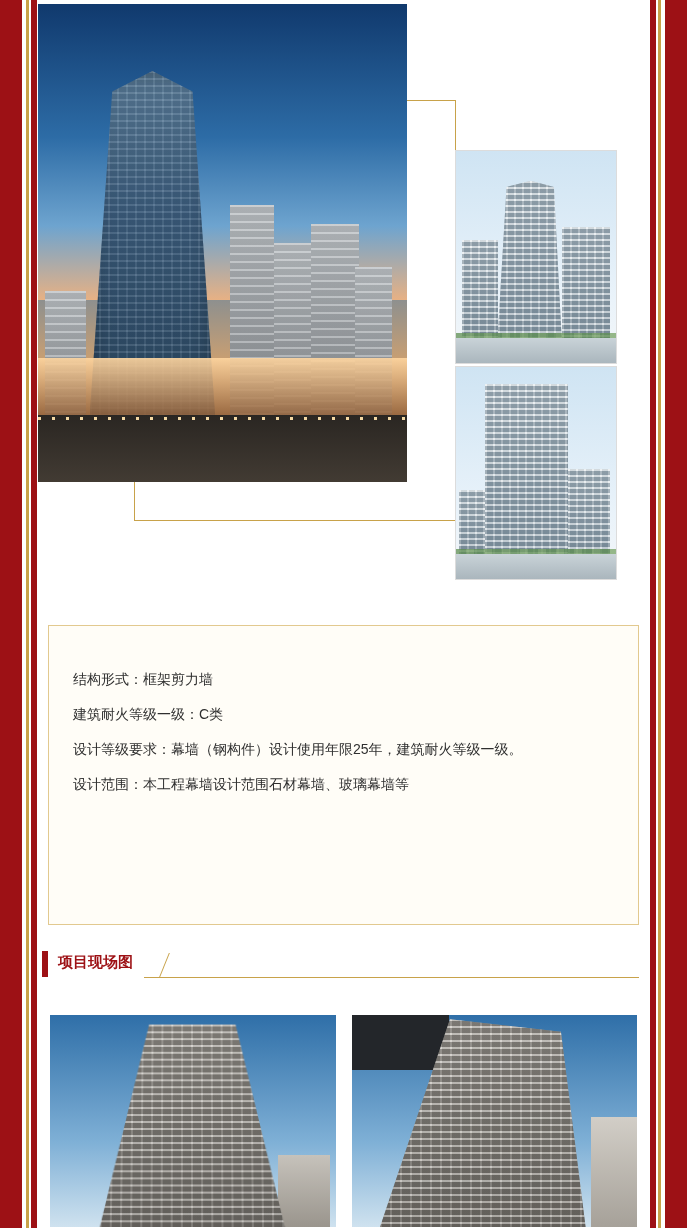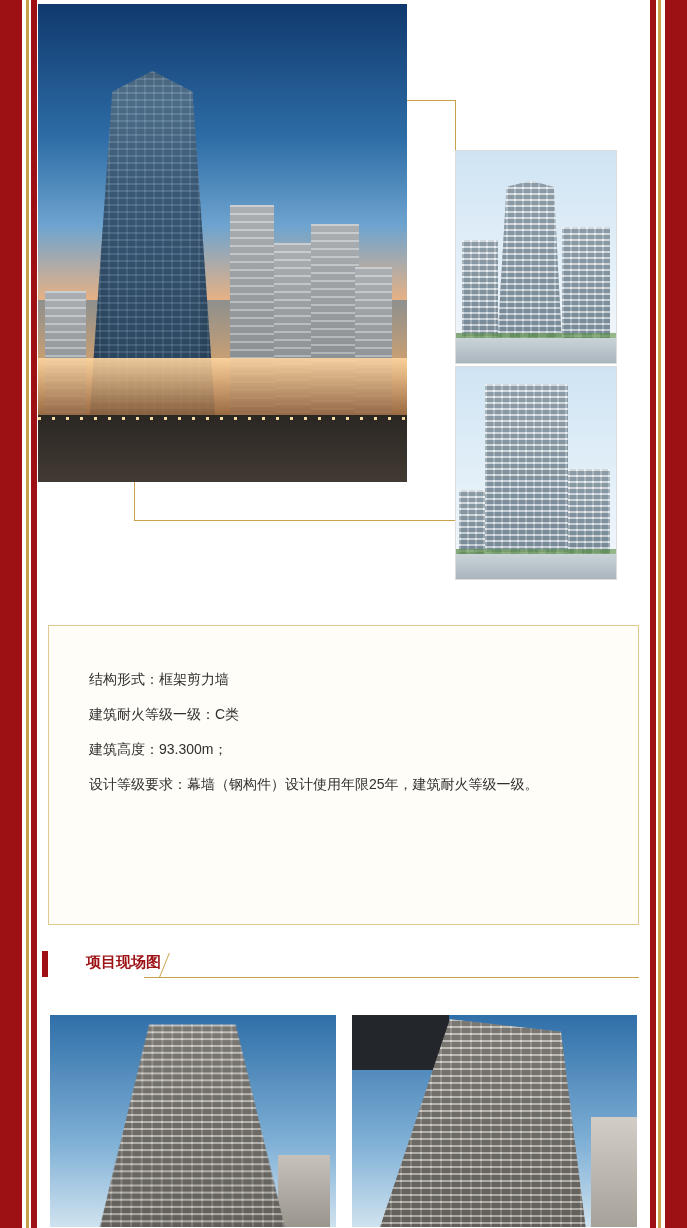--- a/index.html
+++ b/index.html
@@ -207,21 +207,21 @@
   
   .spec-card {
     position: absolute;
     left: 10px;
     right: 10px;
     top: 625px;
     height: 300px;
     border: 1px solid #e2c98f;
     background: #fffdf7;
     box-sizing: border-box;
-    padding: 36px 24px 0 40px;
+    padding: 36px 24px 0 24px;
   }
   .spec-line {
     font-size: 14px;
     color: #2f2f2f;
     line-height: 35px;
     white-space: nowrap;
   }
 
   
   .section-head {
@@ -239,21 +239,20 @@
     height: 26px;
     background: #9d1115;
   }
   .sh-title {
     position: absolute;
     left: 16px;
     top: 8px;
     font-size: 15px;
     font-weight: bold;
     color: #9d1115;
-    margin-left: 28px;
   }
   .sh-rule {
     position: absolute;
     left: 102px;
     right: 0;
     top: 32px;
     height: 1px;
     background: #c8a24a;
   }
   .sh-notch {
@@ -368,22 +367,22 @@
         <div class="t-tower t-main"></div>
         <div class="t-tower t-side-a"></div>
         <div class="t-green"></div>
         <div class="t-ground"></div>
       </div>
     </div>
 
     <div class="spec-card">
       <div class="spec-line">结构形式：框架剪力墙</div>
       <div class="spec-line">建筑耐火等级一级：C类</div>
-      <div class="spec-line">建筑高度：93.300m；</div>
       <div class="spec-line">设计等级要求：幕墙（钢构件）设计使用年限25年，建筑耐火等级一级。</div>
+      <div class="spec-line">设计范围：本工程幕墙设计范围石材幕墙、玻璃幕墙等</div>
     </div>
 
     <div class="section-head">
       <div class="sh-bar"></div>
       <div class="sh-title">项目现场图</div>
       <div class="sh-notch"></div>
       <div class="sh-rule"></div>
     </div>
 
     <div class="site-photos">

